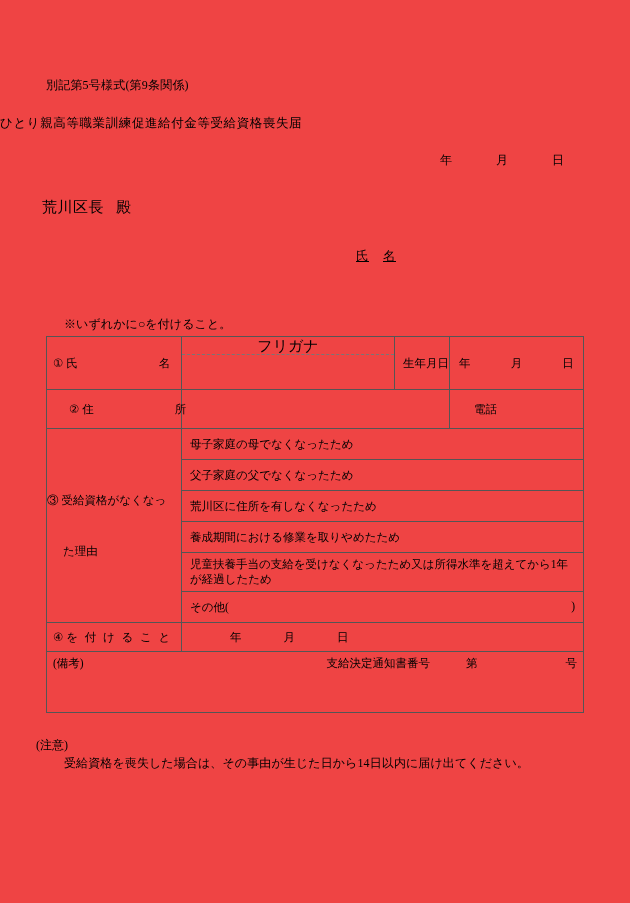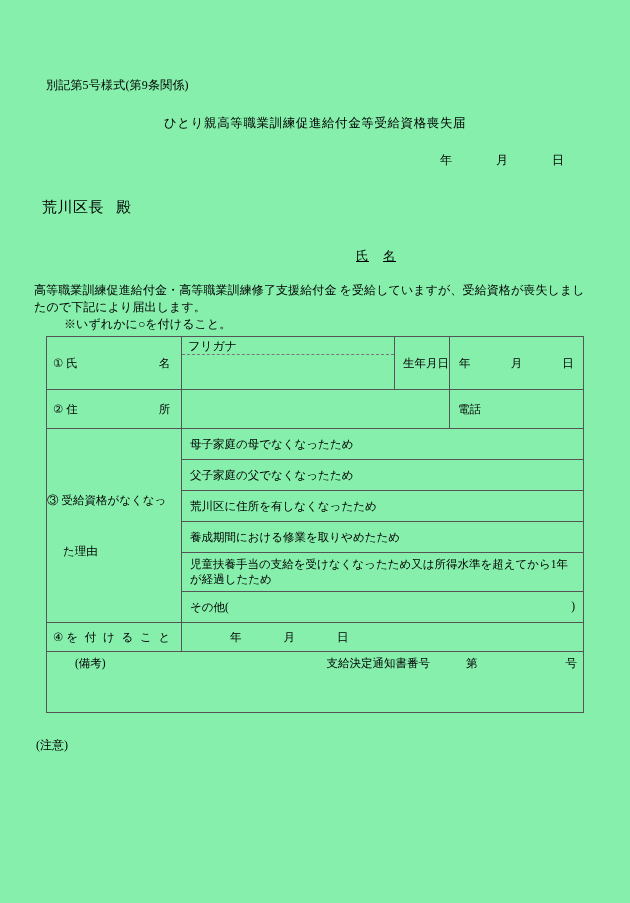--- a/index.html
+++ b/index.html
@@ -14,38 +14,37 @@
     font-family: "Liberation Serif", "DejaVu Serif", serif;
     color: #000;
     font-size: 11.5px;
     overflow: hidden;
   }
   .page {
     position: absolute;
     left: 0; top: 0;
     width: 630px;
     height: 903px;
-    background: #86efac;
+    background: #ef4444;
   }
 
   
   .form-code {
     position: absolute;
     left: 46px;
     top: 77px;
     font-size: 12px;
     letter-spacing: 0.2px;
     white-space: nowrap;
   }
   .doc-title {
     position: absolute;
     left: 0;
     top: 115px;
     width: 630px;
-    text-align: center;
     font-size: 12.5px;
     letter-spacing: 0.6px;
     white-space: nowrap;
   }
   .date-line {
     position: absolute;
     left: 440px;
     top: 152px;
     font-size: 12px;
     white-space: nowrap;
@@ -135,41 +134,42 @@
   }
   .lbl-two-line .l2 { display: block; padding-left: 16px; margin-top: 35px; }
 
   
   .furi-cell { padding: 0; }
   .furi-top {
     height: 16px;
     line-height: 16px;
     padding: 1px 6px 0 6px;
     border-bottom: 1px dashed #777;
-    font-size: 12px;
+    font-size: 15px;
+    text-align: center;
   }
   .furi-bottom {
     height: 26px;
   }
   .dob-lbl {
     width: 54px;
     text-align: right;
     font-size: 11.5px;
   }
   .ymd-cell {
     text-align: center;
   }
   .ymd {
     white-space: nowrap;
     letter-spacing: 0.2px;
   }
   .ymd .g1 { display: inline-block; width: 40px; }
   .ymd .g2 { display: inline-block; width: 40px; }
 
-  .addr-row td { height: 38px; }
+  .addr-row td { height: 38px; padding-left: 16px; }
   .tel-cell { width: 134px; }
   .tel-cell .cell-pad { padding-left: 8px; }
 
   .reason-row td { height: 30px; }
   .reason-text {
     padding: 4px 8px;
     line-height: 15px;
   }
   .reason-tall { height: 42px; }
   .other-row .other-inner {
@@ -189,21 +189,21 @@
 
   .remarks-row td {
     height: 60px;
     vertical-align: top;
   }
   .remarks-inner {
     display: flex;
     padding: 4px 6px 0 6px;
     white-space: nowrap;
   }
-  .remarks-left { width: 290px; margin-left: 22px; }
+  .remarks-left { width: 290px; }
   .remarks-no .g1 { display: inline-block; width: 36px; }
   .remarks-no .g2 { display: inline-block; width: 88px; }
 
   
   .footer-head {
     position: absolute;
     left: 36px;
     top: 737px;
     font-size: 12px;
     white-space: nowrap;
@@ -231,21 +231,20 @@
   </div>
 
   <div class="addressee">
     <span>荒川区長</span><span class="sep"></span><span>殿</span>
   </div>
 
   <div class="name-line">
     <span>氏</span><span class="sep"></span><span>名</span>
   </div>
 
-  <div class="body-text">高等職業訓練促進給付金・高等職業訓練修了支援給付金  を受給していますが、受給資格が喪失しましたので下記により届出します。</div>
 
   <div class="note-line">※いずれかに○を付けること。</div>
 
   <table class="form-table">
     <colgroup>
       <col style="width:135px">
       <col style="width:213px">
       <col style="width:55px">
       <col style="width:134px">
     </colgroup>
@@ -331,14 +330,15 @@
             <span class="remarks-left">(備考)</span>
             <span class="remarks-no"><span>支給決定通知書番号</span><span class="g1"></span><span>第</span><span class="g2"></span><span>号</span></span>
           </div>
         </td>
       </tr>
 
     </tbody>
   </table>
 
   <div class="footer-head">(注意)</div>
+  <div class="footer-body">受給資格を喪失した場合は、その事由が生じた日から14日以内に届け出てください。</div>
 
 </div>
 
 </body></html>

